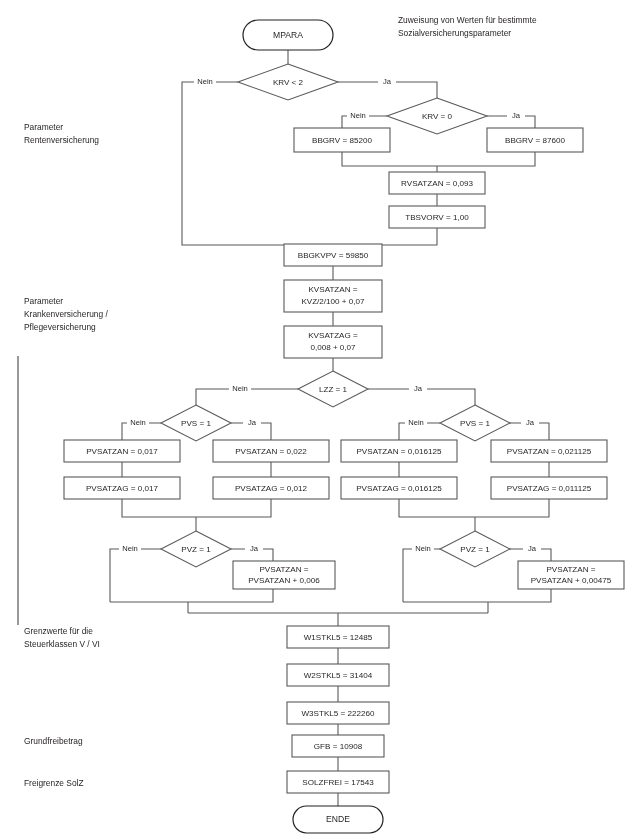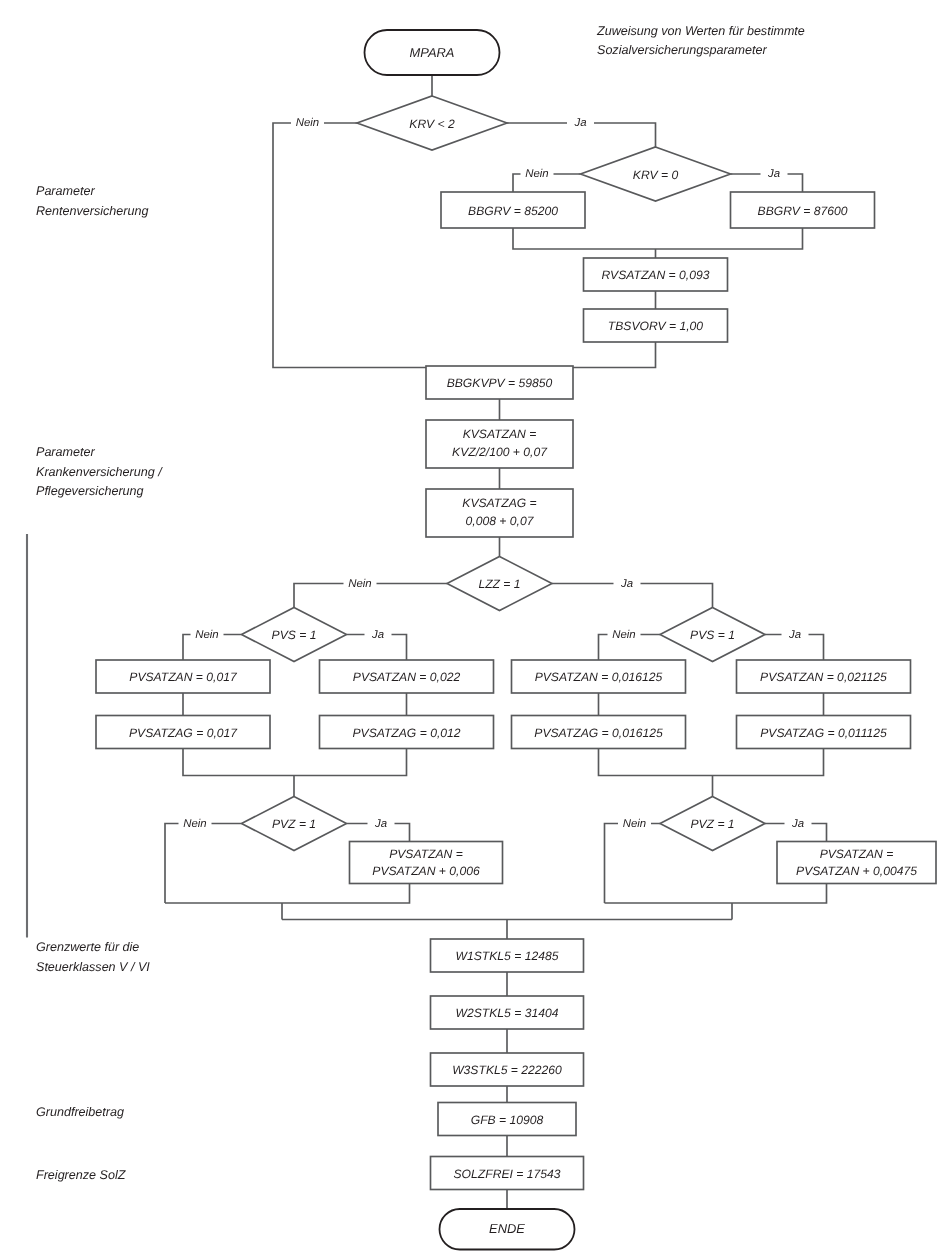--- a/index.html
+++ b/index.html
@@ -11,21 +11,20 @@
     width: 630px;
     height: 836px;
     font-family: "Liberation Sans", sans-serif;
     color: #231f20;
     overflow: hidden;
   }
   #chart-root {
     position: relative;
     width: 630px;
     height: 771px;
-    font-style: italic;
   }
   svg.flow {
     position: absolute;
     top: 0;
     left: 0;
     width: 630px;
     height: 836px;
   }
   .node-rect {
     fill: #ffffff;

